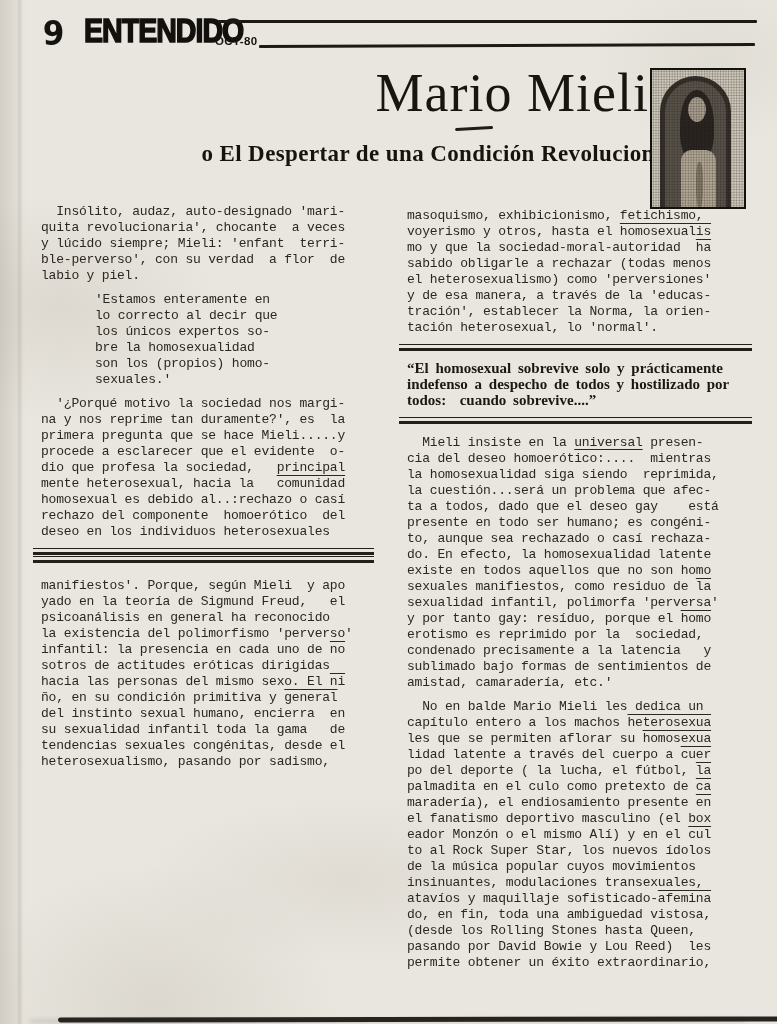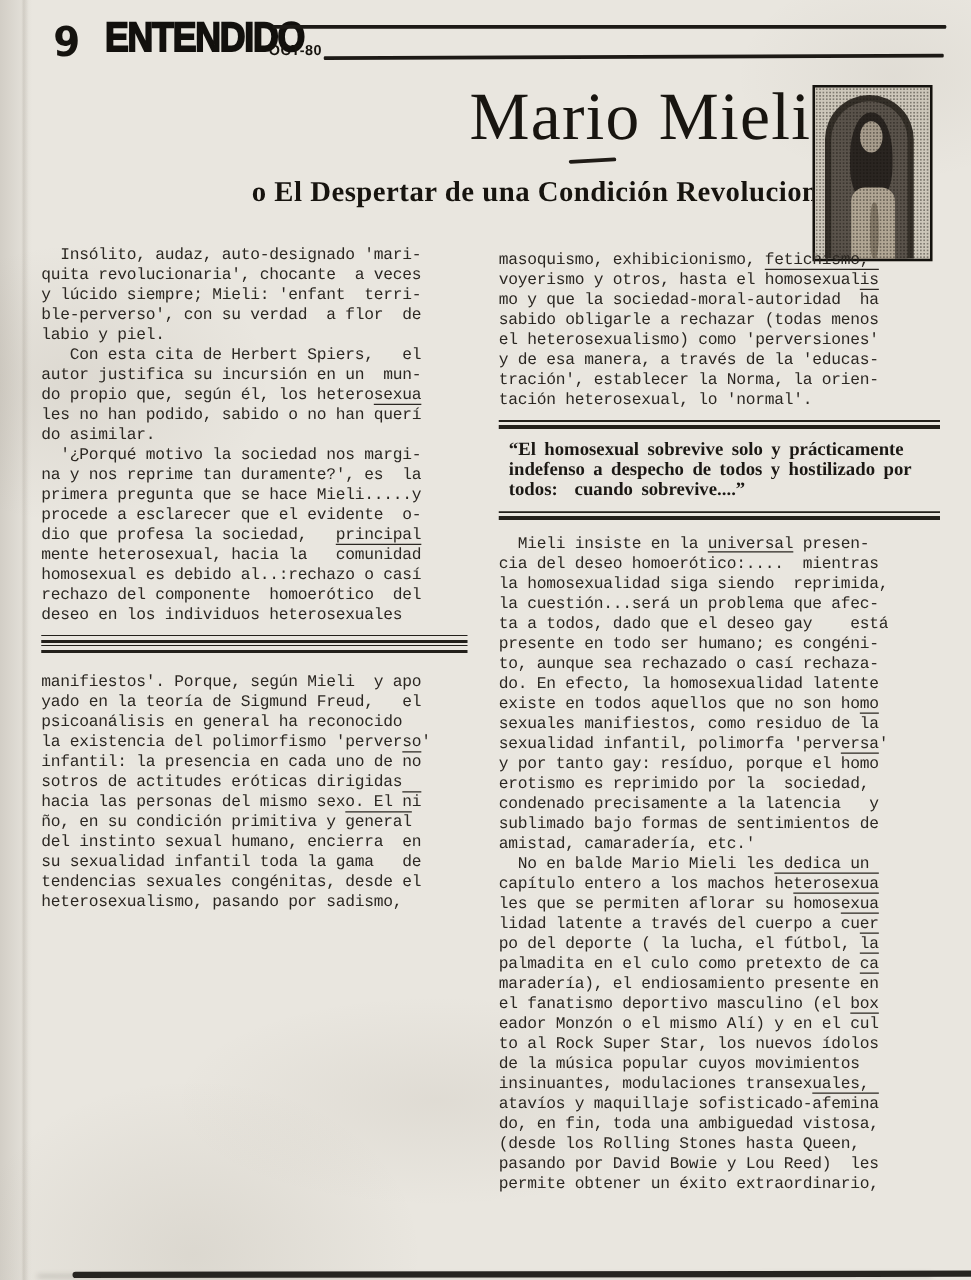--- a/index.html
+++ b/index.html
@@ -97,21 +97,21 @@
     position:absolute;inset:0;
     background-image:radial-gradient(rgba(18,15,11,.42) .7px, rgba(0,0,0,0) 1.05px);
     background-size:2.7px 2.7px;
   }
 
   
   .col{position:absolute;}
   .col.left{left:33px;top:196px;width:341px;}
   .col.right{left:399px;top:200px;width:353px;}
   .tw{
-    white-space:pre-wrap;margin:0;
+    white-space:pre-wrap;margin:8px;
     font-family:"Liberation Mono",monospace;
     font-size:13px;line-height:16px;letter-spacing:-.2px;
     color:#2b2722;
   }
   .tw .ov{text-decoration:overline;text-decoration-thickness:1.4px;}
   .tw u{text-underline-offset:2.5px;text-decoration-thickness:1.4px;}
   .blockquote{margin-left:62px;}
   .rule2{
     height:8px;margin:0;
     background:linear-gradient(#23201b 0 1.2px, transparent 1.2px 4px, #23201b 4px 6.8px, transparent 6.8px);
@@ -151,25 +151,26 @@
   <div class="torso-shade"></div>
   <div class="halftone"></div>
 </div>
 
 <div class="col left">
   <div class="tw">  Insólito, audaz, auto-designado 'mari-
 quita revolucionaria', chocante  a veces
 y lúcido siempre; Mieli: 'enfant  terri-
 ble-perverso', con su verdad  a flor  de
 labio y piel.</div>
-  <div class="tw">   Con esta cita de Herbert Spiers,   el
-autor justifica su incursión en un  mun-
-do propio que, según él, los heterosexua
-les no han podido, sabido o no han <span class="ov">querí</span>
-do asimilar.</div>
+  <div class="tw blockquote">'Estamos enteramente en
+lo correcto al decir que
+los únicos expertos so-
+bre la homosexualidad
+son los (propios) homo-
+sexuales.'</div>
   <div class="tw">  '¿Porqué motivo la sociedad nos margi-
 na y nos reprime tan duramente?', es  la
 primera pregunta que se hace Mieli.....y
 procede a esclarecer que el evidente  o-
 dio que profesa la sociedad,   principal
 mente heterosexual, hacia la   <span class="ov">comunidad</span>
 homosexual es debido al..:rechazo o casí
 rechazo del componente  homoerótico  del
 deseo en los individuos heterosexuales</div>
   <div class="rule2 mt8"></div>

